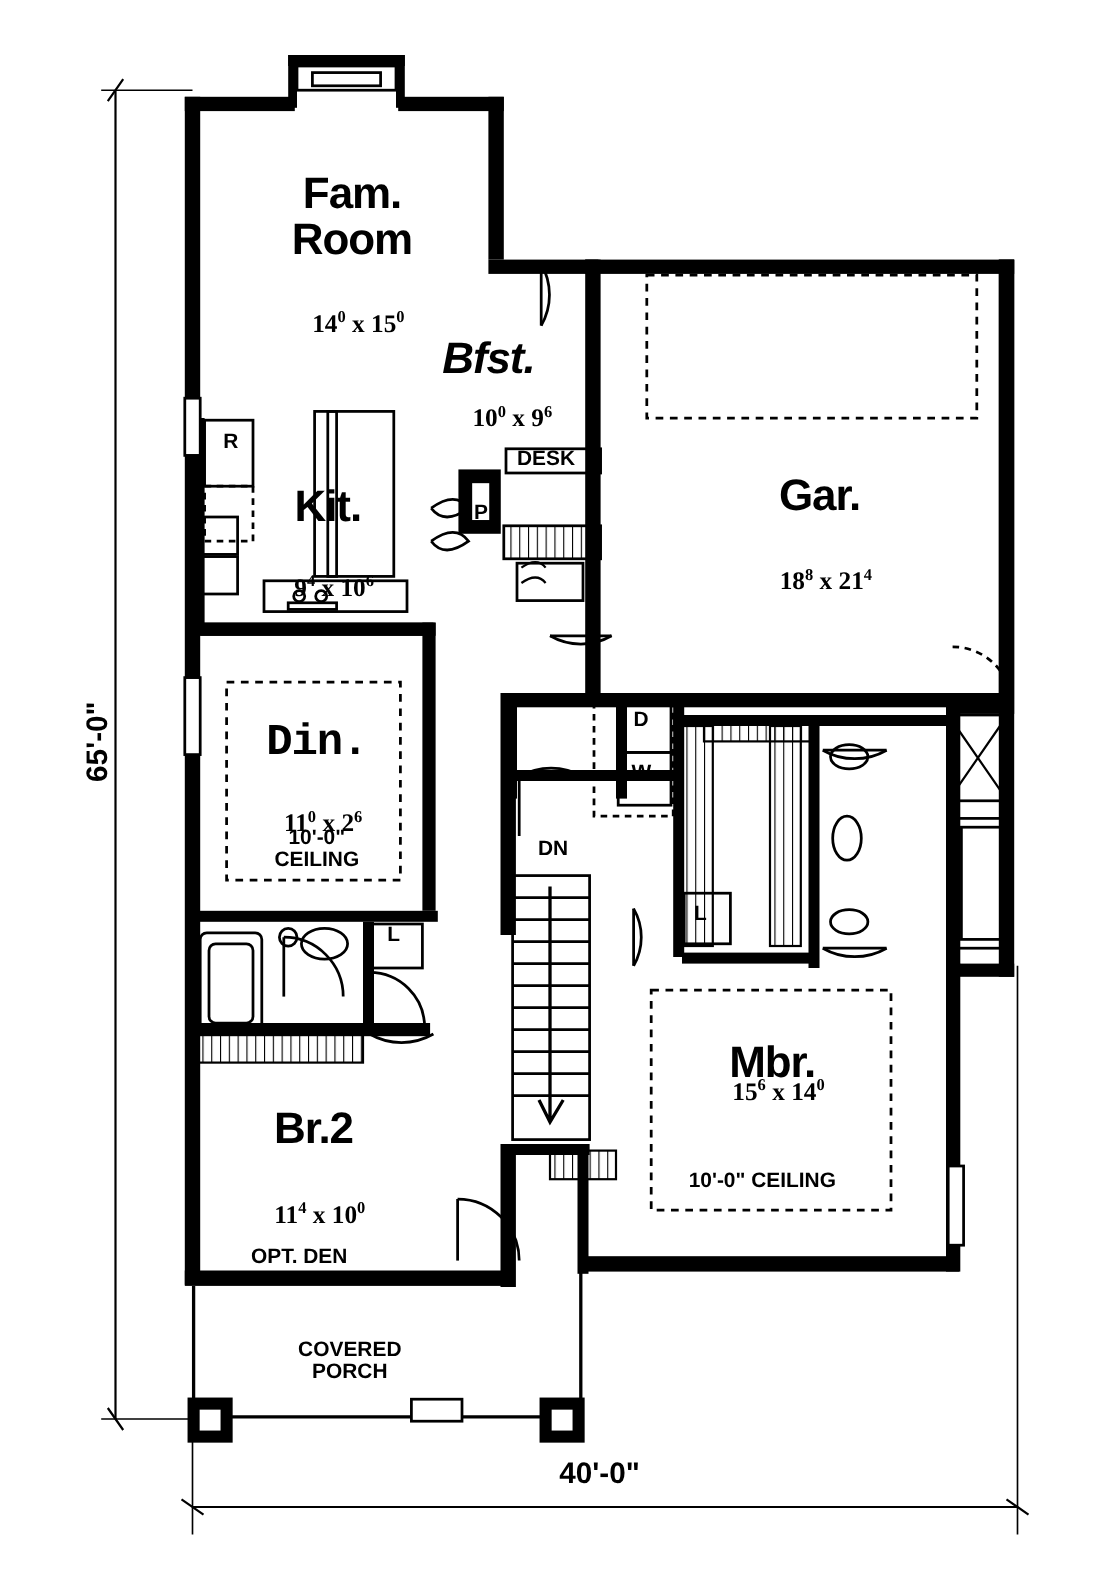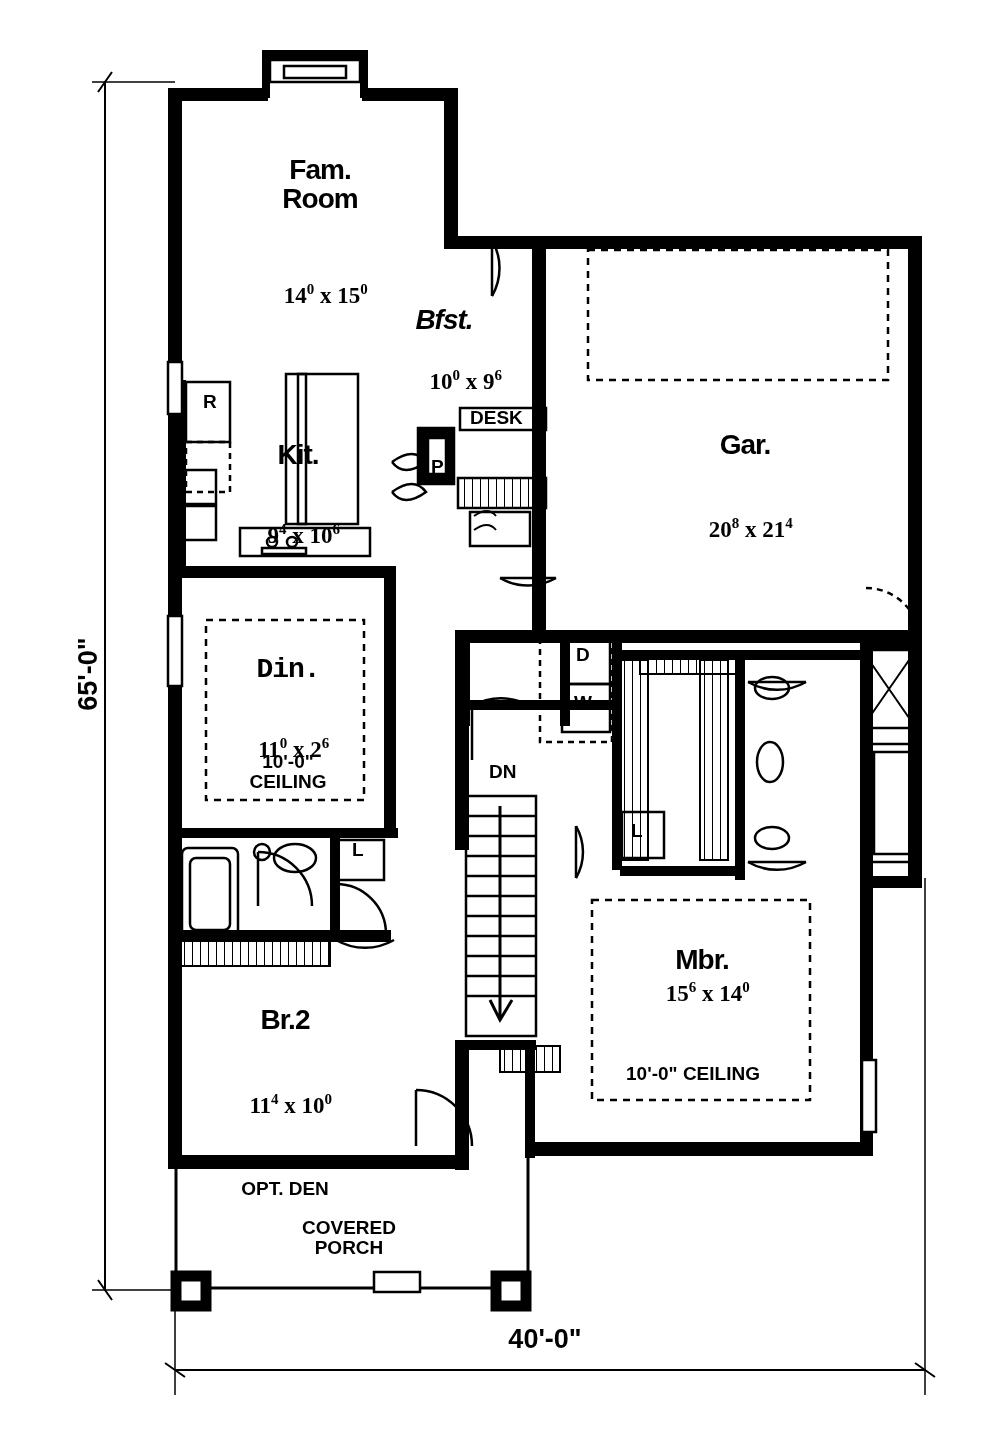--- a/index.html
+++ b/index.html
@@ -1,21 +1,21 @@
 <!DOCTYPE html>
 <html><head>
 <meta charset="utf-8">
 <style>
   html,body{margin:0;padding:0;background:#ffffff;}
   body{width:1000px;height:1429px;position:relative;overflow:hidden;
        font-family:"Liberation Sans",sans-serif;color:#000;}
   #plan{position:absolute;left:0;top:0;width:1000px;height:1429px;}
   .lbl{position:absolute;color:#000;font-family:"Liberation Sans",sans-serif;
        font-weight:bold;line-height:1.05;text-align:center;white-space:pre;}
-  .room-name{font-size:28px;letter-spacing:-1px;}
+  .room-name{font-size:40px;letter-spacing:-1px;}
   .room-dim{font-size:23px;font-weight:bold;font-family:Liberation Serif, serif;}
   .room-dim sup{font-size:15px;vertical-align:super;}
   .small{font-size:19px;font-weight:bold;}
   .dimtxt{font-size:27px;font-weight:bold;}
   .vert{transform:rotate(-90deg);transform-origin:center center;}
   .ctr{transform:translateX(-50%);}
 </style>
 </head>
 <body>
 
@@ -227,47 +227,47 @@
   <span>10</span><sup>0</sup> x <span>9</span><sup>6</sup>
 </div>
 
 <div class="lbl room-name ctr" style="left:298px;top:440px;">Kit.</div>
 <div class="lbl room-dim ctr" style="left:298px;top:498px;">
   <span>9</span><sup>4</sup> x <span>10</span><sup>6</sup>
 </div>
 
 <div class="lbl room-name ctr" style="left:745px;top:430px;">Gar.</div>
 <div class="lbl room-dim ctr" style="left:745px;top:492px;">
-  <span>20</span><sup>8</sup> x <span>21</span><sup>4</sup>
+  <span>18</span><sup>8</sup> x <span>21</span><sup>4</sup>
 </div>
 
 <div class="lbl room-name ctr" style="left:288px;top:655px;font-family:Liberation Mono, monospace;">Din.</div>
 <div class="lbl room-dim ctr" style="left:288px;top:712px;">
   <span>11</span><sup>0</sup> x <span>2</span><sup>6</sup>
 </div>
 <div class="lbl small ctr" style="left:288px;top:752px;">10'-0"
 CEILING</div>
 
 <div class="lbl room-name ctr" style="left:285px;top:1005px;">Br.2</div>
 <div class="lbl room-dim ctr" style="left:285px;top:1068px;">
   <span>11</span><sup>4</sup> x <span>10</span><sup>0</sup>
 </div>
-<div class="lbl small ctr" style="left:285px;top:1133px;margin-top:46px;">OPT. DEN</div>
+<div class="lbl small ctr" style="left:272px;top:1133px;">OPT. DEN</div>
 
 <div class="lbl room-name ctr" style="left:702px;top:945px;">Mbr.</div>
 <div class="lbl room-dim ctr" style="left:702px;top:956px;">
   <span>15</span><sup>6</sup> x <span>14</span><sup>0</sup>
 </div>
 <div class="lbl small ctr" style="left:693px;top:1064px;">10'-0" CEILING</div>
 
 <div class="lbl small" style="left:470px;top:408px;">DESK</div>
 <div class="lbl small" style="left:431px;top:457px;">P</div>
 <div class="lbl small" style="left:203px;top:392px;">R</div>
 <div class="lbl small" style="left:576px;top:645px;">D</div>
 <div class="lbl small" style="left:574px;top:693px;">W</div>
 <div class="lbl small" style="left:352px;top:840px;">L</div>
 <div class="lbl small" style="left:631px;top:821px;">L</div>
 <div class="lbl small" style="left:489px;top:762px;text-align:center;">DN</div>
-<div class="lbl small ctr" style="left:318px;top:1218px;margin-left:31px;">COVERED
+<div class="lbl small ctr" style="left:318px;top:1218px;">COVERED
 PORCH</div>
 
 <div class="lbl dimtxt vert" style="left:28px;top:660px;width:120px;">65'-0"</div>
 <div class="lbl dimtxt ctr" style="left:545px;top:1325px;">40'-0"</div>
 
 </body></html>

